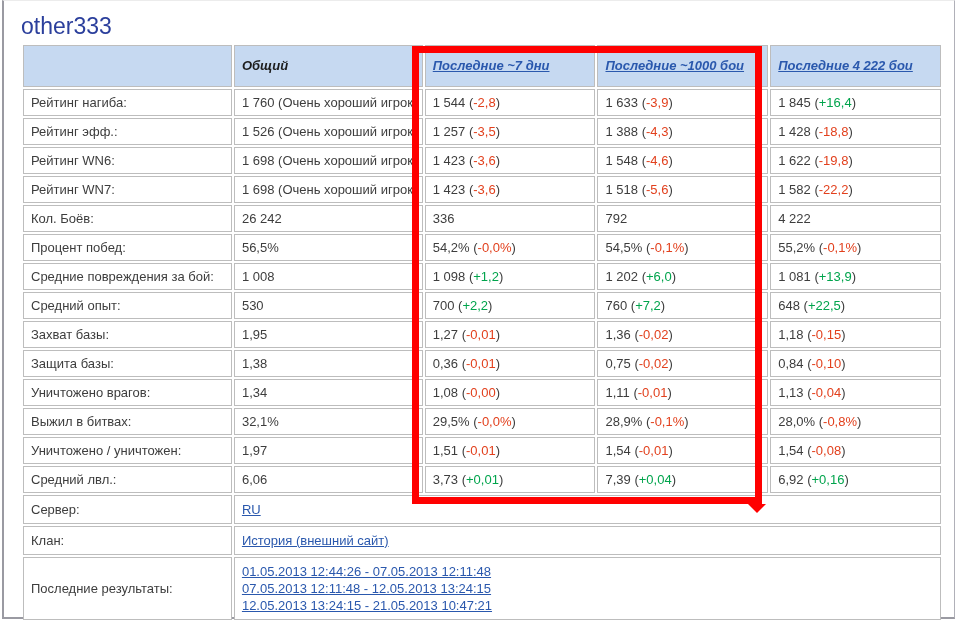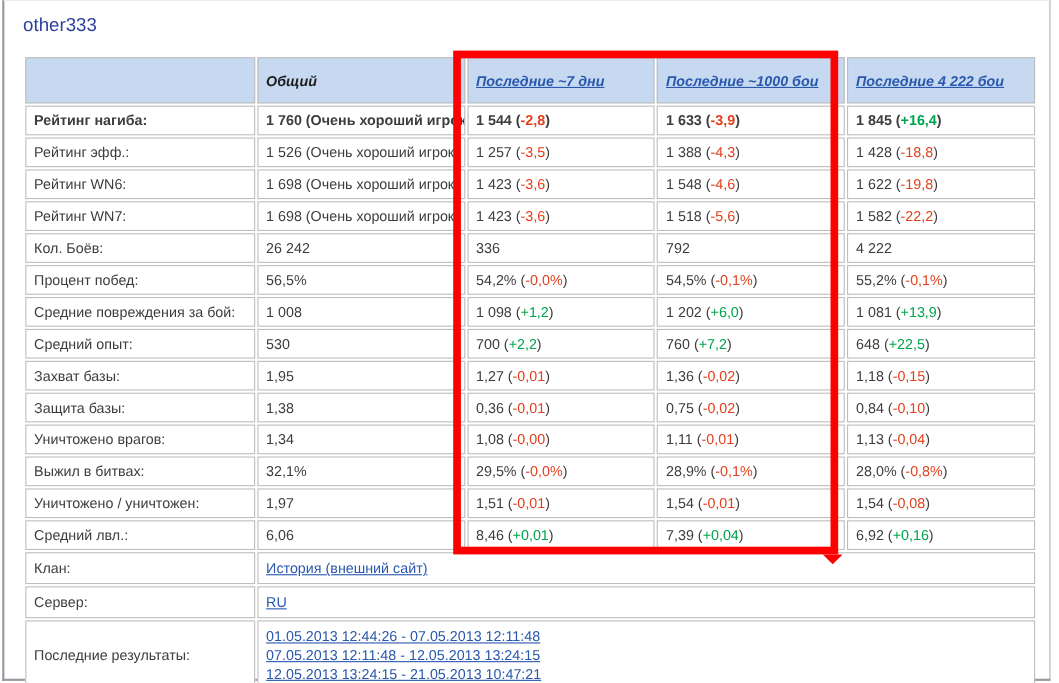--- a/index.html
+++ b/index.html
@@ -13,39 +13,39 @@
     font-family:"Liberation Sans", sans-serif;color:var(--text);
   }
   .frame{
     position:absolute;left:2px;top:0;width:953px;height:619px;
     border-left:2px solid #9a9aa2;border-right:1px solid #b0b0b8;
     border-bottom:2px solid #9a9aa2;border-top:1px solid #ececec;
     pointer-events:none;
   }
   .content{position:absolute;left:21px;top:0;}
   .page-title{
-    font-size:17px;font-weight:400;color:var(--title);
-    margin:13px 0 17px 0;line-height:1.2;
+    font-size:23px;font-weight:400;color:var(--title);
+    margin:13px 0 2px 0;line-height:1.2;
   }
   table.stats{
     border-collapse:separate;border-spacing:2px;table-layout:fixed;
     width:922px;font-size:13px;color:var(--text);
   }
   table.stats th, table.stats td{
     border:1px solid var(--grid);
     padding:5px 7px;text-align:left;vertical-align:middle;
     background:#fff;white-space:nowrap;overflow:hidden;
   }
   table.stats thead th{
     background:var(--header-bg);font-style:italic;font-weight:bold;color:#1c1c1c;
     height:42px;
   }
   table.stats thead th a{color:var(--link);}
   td.label-cell{color:var(--text);}
-  tr.bold-row td{font-weight:bold;}
+  tr.bold-row td{font-weight:normal;}
   .neg{color:var(--neg);}
   .pos{color:var(--pos);}
   a{color:var(--link);text-decoration:underline;cursor:pointer;}
   td.links-cell a{display:block;line-height:15px;padding:1px 0;}
   .red-box{
     position:absolute;left:412px;top:46px;width:350px;height:458px;
     border:7px solid var(--hl);pointer-events:none;
   }
   .red-box::after{
     content:'';position:absolute;right:-11px;bottom:-16px;
@@ -167,34 +167,34 @@
         <tr>
           <td class="label-cell">Уничтожено / уничтожен:</td>
           <td><span>1,97</span></td>
           <td><span>1,51</span> (<span class="neg">-0,01</span>)</td>
           <td><span>1,54</span> (<span class="neg">-0,01</span>)</td>
           <td><span>1,54</span> (<span class="neg">-0,08</span>)</td>
         </tr>
         <tr>
           <td class="label-cell">Средний лвл.:</td>
           <td><span>6,06</span></td>
-          <td><span>8,46</span> (<span class="pos">+0,01</span>)</td>
+          <td><span>3,73</span> (<span class="pos">+0,01</span>)</td>
           <td><span>7,39</span> (<span class="pos">+0,04</span>)</td>
           <td><span>6,92</span> (<span class="pos">+0,16</span>)</td>
+        </tr>
+        <tr>
+          <td class="label-cell">Сервер:</td>
+          <td colspan="4" class="links-cell">
+            <a href="#">RU</a>
+          </td>
         </tr>
         <tr>
           <td class="label-cell">Клан:</td>
           <td colspan="4" class="links-cell">
             <a href="#">История (внешний сайт)</a>
-          </td>
-        </tr>
-        <tr>
-          <td class="label-cell">Сервер:</td>
-          <td colspan="4" class="links-cell">
-            <a href="#">RU</a>
           </td>
         </tr>
         <tr>
           <td class="label-cell">Последние результаты:</td>
           <td colspan="4" class="links-cell">
             <a href="#">01.05.2013 12:44:26 - 07.05.2013 12:11:48</a>
             <a href="#">07.05.2013 12:11:48 - 12.05.2013 13:24:15</a>
             <a href="#">12.05.2013 13:24:15 - 21.05.2013 10:47:21</a>
           </td>
         </tr>

